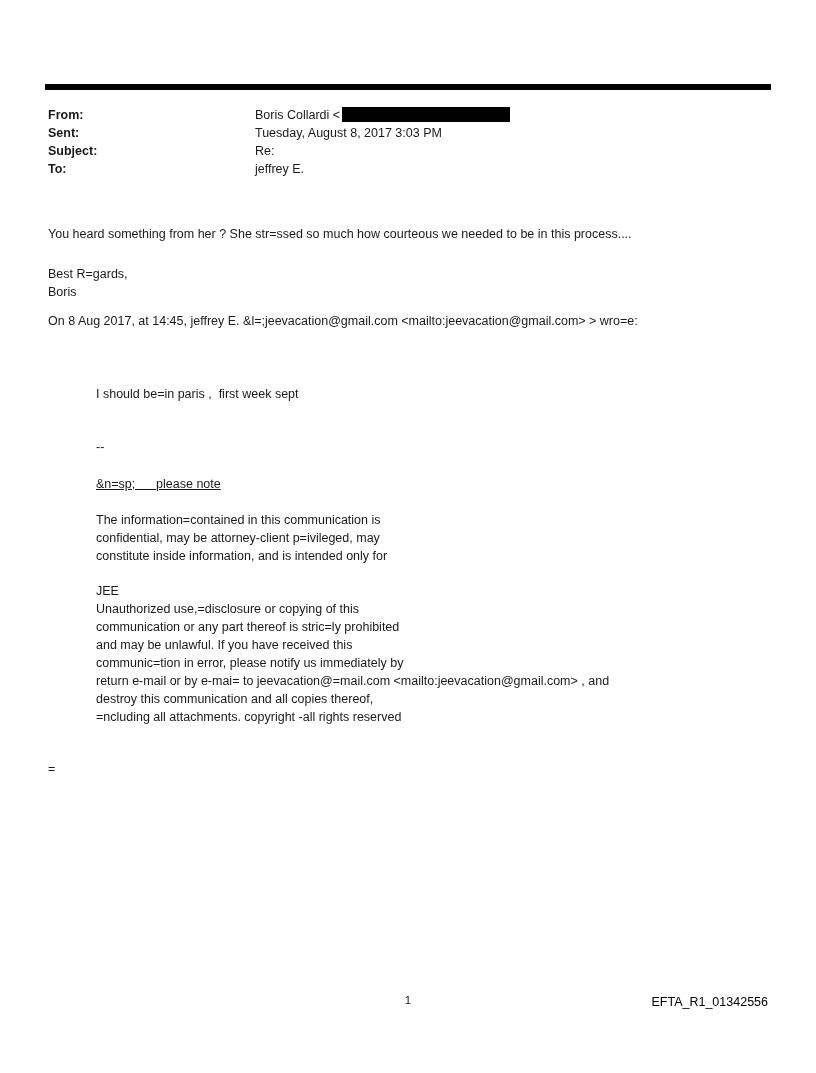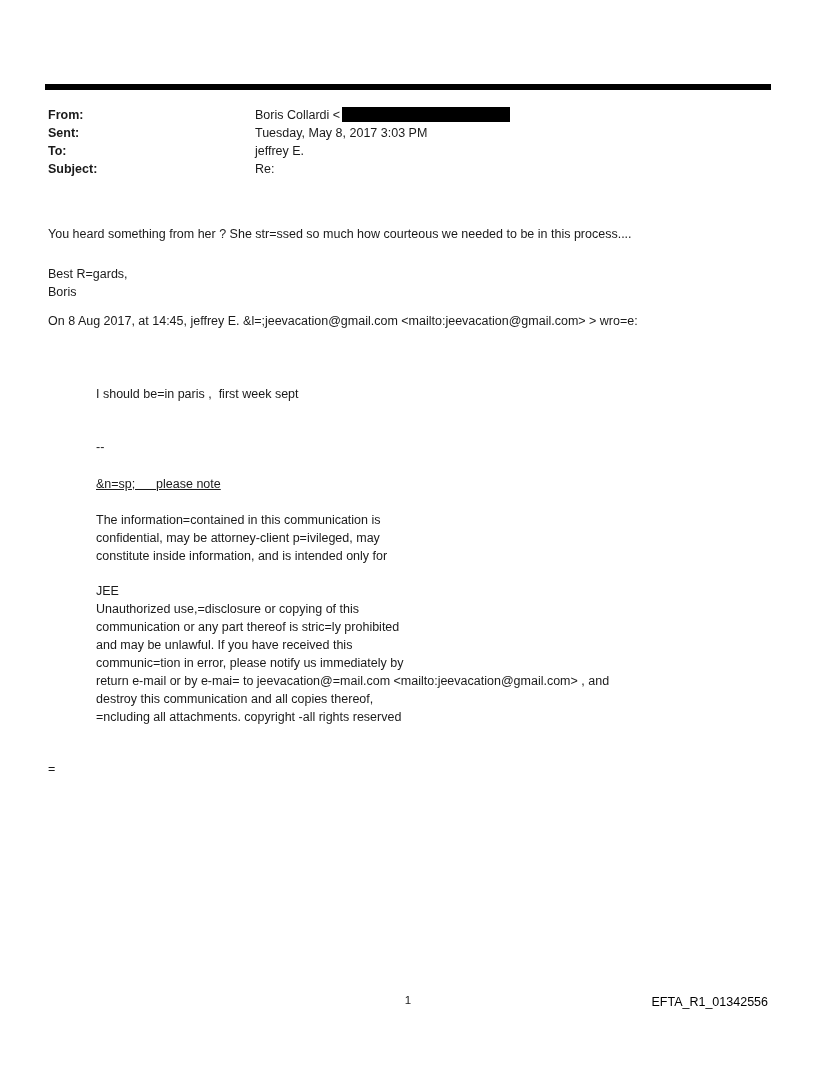--- a/index.html
+++ b/index.html
@@ -89,29 +89,29 @@
 
   <div class="top-rule"></div>
 
   <div class="email-header">
     <div class="hrow">
       <span class="hlabel">From:</span>
       <span class="hvalue"><span>Boris Collardi &lt;</span><span class="redaction"></span></span>
     </div>
     <div class="hrow">
       <span class="hlabel">Sent:</span>
-      <span class="hvalue">Tuesday, May 8, 2017 3:03 PM</span>
+      <span class="hvalue">Tuesday, August 8, 2017 3:03 PM</span>
+    </div>
+    <div class="hrow">
+      <span class="hlabel">Subject:</span>
+      <span class="hvalue">Re:</span>
     </div>
     <div class="hrow">
       <span class="hlabel">To:</span>
       <span class="hvalue">jeffrey E.</span>
-    </div>
-    <div class="hrow">
-      <span class="hlabel">Subject:</span>
-      <span class="hvalue">Re:</span>
     </div>
   </div>
 
   <div class="tblock at-left para1">You heard something from her ? She str=ssed so much how courteous we needed to be in this process....</div>
 
   <div class="tblock at-left signoff">Best R=gards,
 Boris</div>
 
   <div class="tblock at-left quote-header">On 8 Aug 2017, at 14:45, jeffrey E. &amp;l=;jeevacation@gmail.com &lt;mailto:jeevacation@gmail.com&gt; &gt; wro=e:</div>
 

